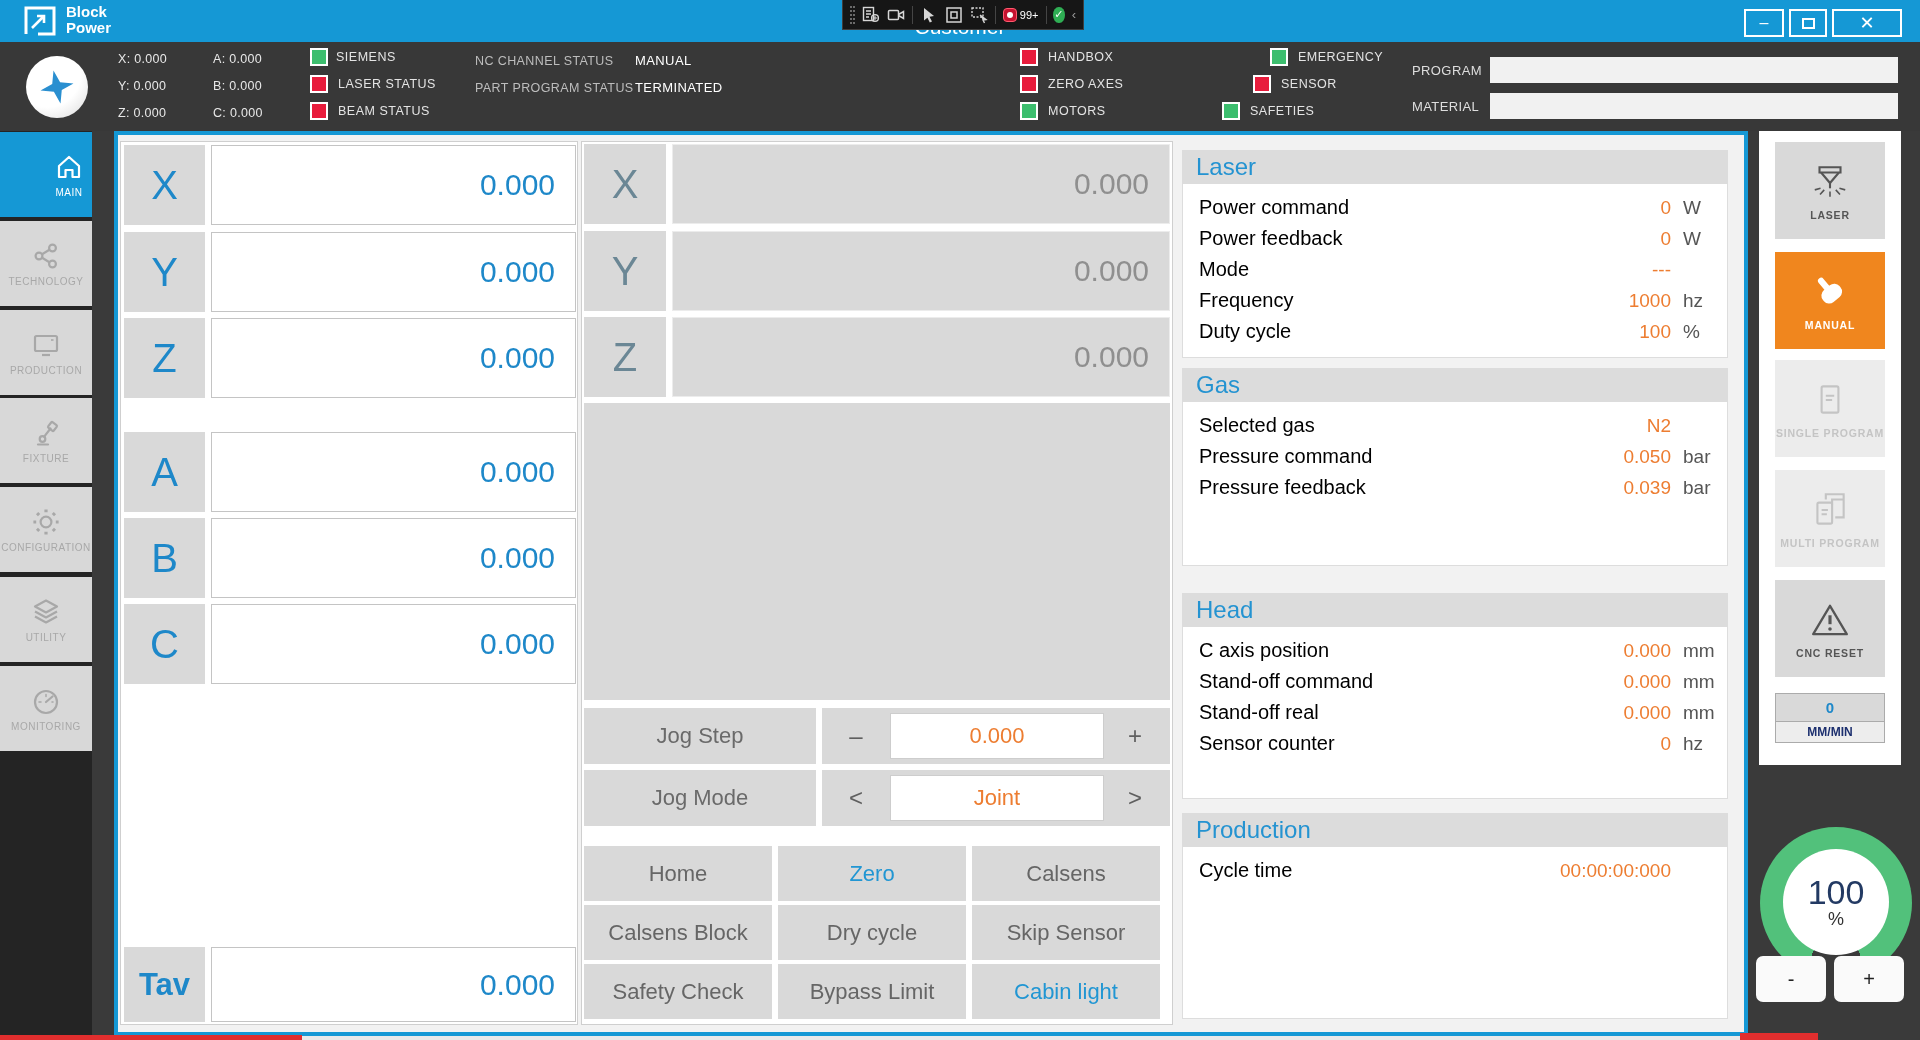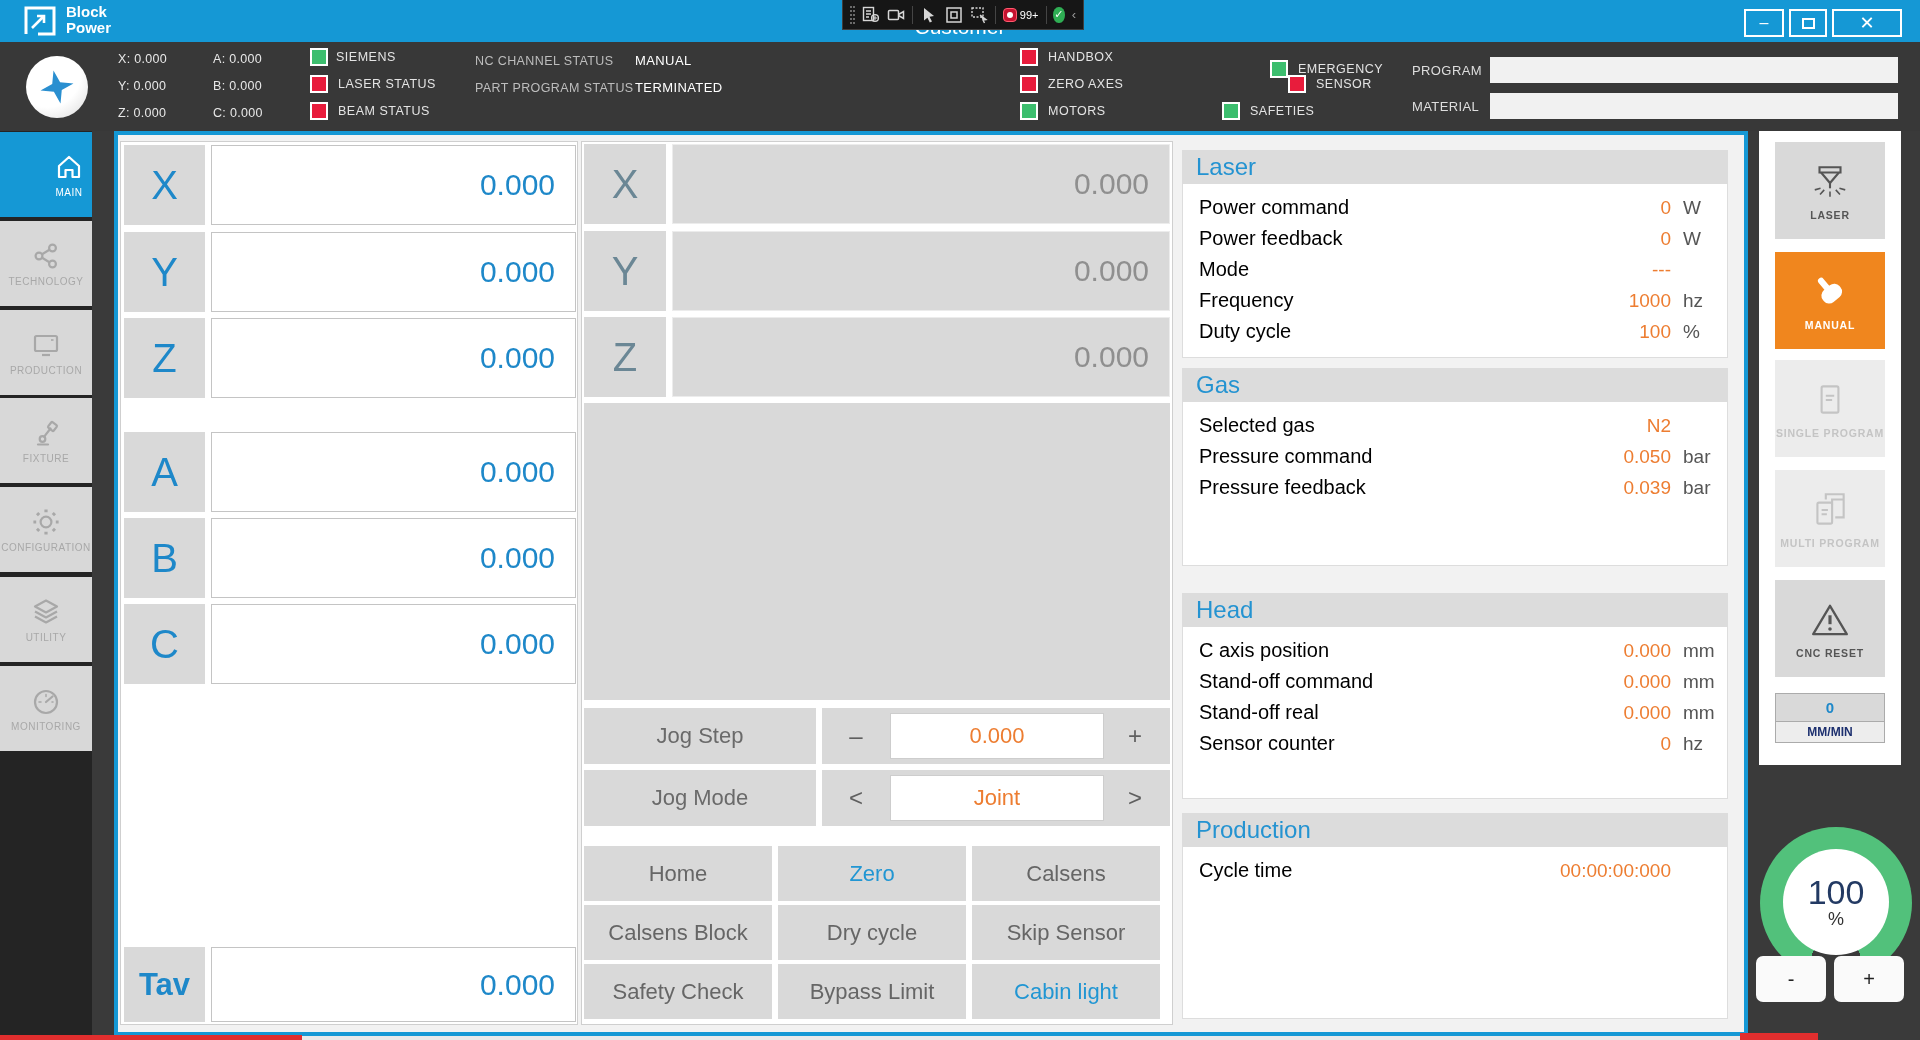--- a/index.html
+++ b/index.html
@@ -269,25 +269,25 @@
     </div>
     <div class="led-row" style="left:1020px; top:33px;">
       <span class="led red"></span>
       <span class="led-label">ZERO AXES</span>
     </div>
     <div class="led-row" style="left:1020px; top:60px;">
       <span class="led green"></span>
       <span class="led-label">MOTORS</span>
     </div>
 
-    <div class="led-row" style="left:1222px; top:18px;padding-left:48px;">
+    <div class="led-row" style="left:1222px; top:6px;padding-left:48px;">
       <span class="led green"></span>
       <span class="led-label">EMERGENCY</span>
     </div>
-    <div class="led-row" style="left:1257px; top:33px;padding-left:31px;">
+    <div class="led-row" style="left:1222px; top:33px;padding-left:31px;">
       <span class="led red"></span>
       <span class="led-label">SENSOR</span>
     </div>
     <div class="led-row" style="left:1222px; top:60px;">
       <span class="led green"></span>
       <span class="led-label">SAFETIES</span>
     </div>
 
     <div class="pm-label" style="left:1412px; top:21px;">PROGRAM</div>
     <input class="pm-input" style="left: 1490px; top: 15px;" value="">

